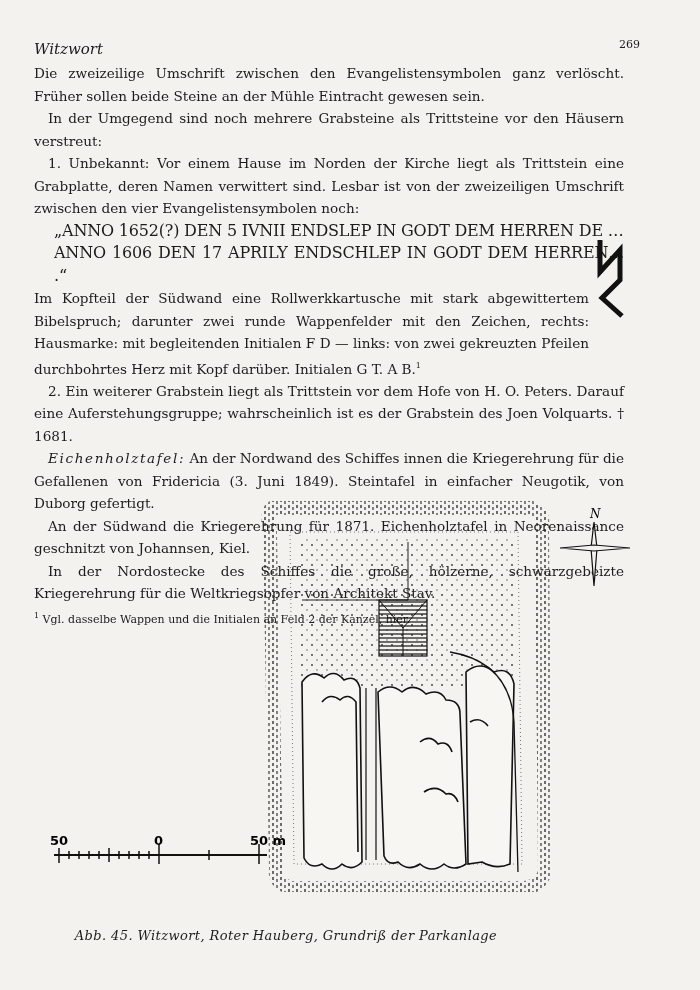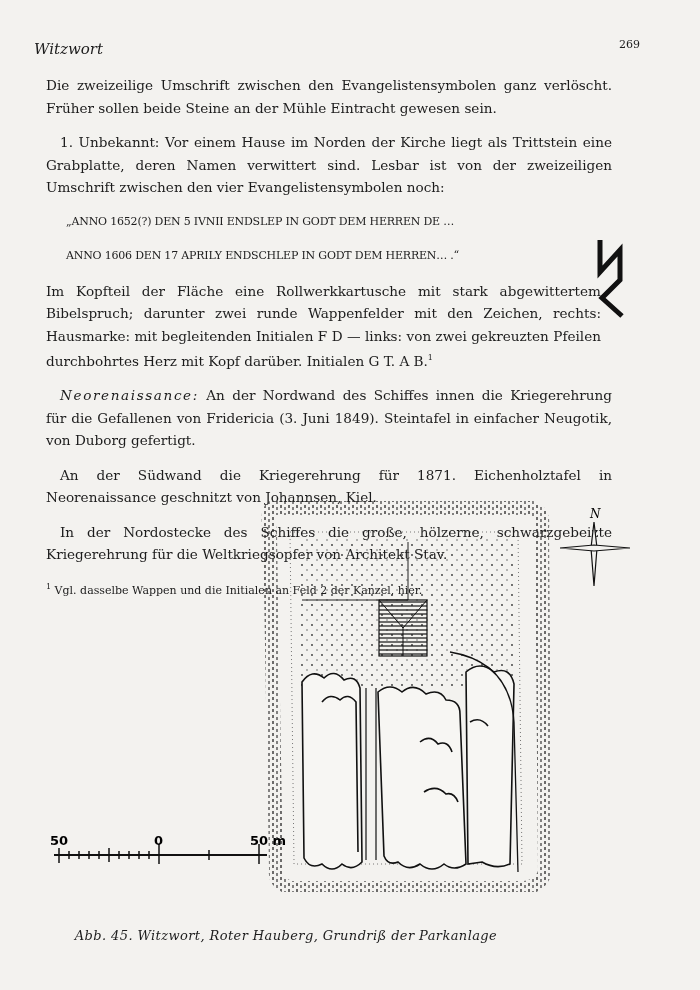--- a/index.html
+++ b/index.html
@@ -7,55 +7,57 @@
       width:700px; height:990px; overflow:hidden;
       background:#f3f2ef;
       font-family:"DejaVu Serif", serif;
       color:#1c1c1c;
       position:relative;
     }
     .page { position:absolute; left:0; top:0; width:700px; height:990px; }
     .running-head { position:absolute; left:34px; top:40px; font-style:italic; font-size:15px; }
     .page-number { position:absolute; right:60px; top:38px; font-size:11px; }
     .body-text { position:absolute; left:34px; top:62px; width:590px; font-size:13.6px; line-height:22.5px; }
-    .body-text p { margin:12px; text-align:justify; }
+    .body-text p { margin:0; text-align:justify; }
     .ind { text-indent:14px; }
-    .quote { padding-left:20px; font-size:11px; letter-spacing:-0.2px; }
+    .quote { padding-left:20px; font-size:16px; letter-spacing:-0.2px; }
     .narrow { width:555px; }
     .it { }
     .spaced { font-style:italic; letter-spacing:1.6px; }
     .footnote { font-size:11px; line-height:18px; margin-top:2px !important; }
     sup { font-size:8px; }
     .housemark { position:absolute; left:592px; top:238px; width:40px; height:80px; }
     .figure { position:absolute; left:40px; top:492px; width:620px; height:400px; }
     .caption { position:absolute; left:0; width:572px; top:928px; text-align:center; font-style:italic; font-size:13px; letter-spacing:0.4px; }
     .scale-label { font-family:"DejaVu Sans", sans-serif; font-size:13px; font-weight:bold; }
   </style>
 </head>
 <body>
 
 <div class="page">
 
   <div class="running-head">Witzwort</div>
   <div class="page-number">269</div>
 
   <div class="body-text">
     <p>Die zweizeilige Umschrift zwischen den Evangelistensymbolen ganz verlöscht. Früher sollen beide Steine an der Mühle Eintracht gewesen sein.</p>
+    <p class="ind">In der Umgegend sind noch mehrere Grabsteine als Trittsteine vor den Häusern verstreut:</p>
     <p class="ind">
       <span>1.</span>
       <span class="it">Unbekannt:</span>
       <span>Vor einem Hause im Norden der Kirche liegt als Trittstein eine Grabplatte, deren Namen verwittert sind. Lesbar ist von der zweizeiligen Umschrift zwischen den vier Evangelistensymbolen noch:</span>
     </p>
     <p class="quote">„ANNO 1652(?) DEN 5 IVNII ENDSLEP IN GODT DEM HERREN DE …</p>
     <p class="quote">ANNO 1606 DEN 17 APRILY ENDSCHLEP IN GODT DEM HERREN… .“</p>
     <p class="narrow">
-      <span>Im Kopfteil der Fläche eine Rollwerkkartusche mit stark abgewittertem Bibelspruch; darunter zwei runde Wappenfelder mit den Zeichen, rechts: Hausmarke: mit begleitenden Initialen F D — links: von zwei gekreuzten Pfeilen durchbohrtes Herz mit Kopf darüber. Initialen G T. A B.</span><sup>1</sup>
+      <span>Im Kopfteil der Südwand eine Rollwerkkartusche mit stark abgewittertem Bibelspruch; darunter zwei runde Wappenfelder mit den Zeichen, rechts: Hausmarke: mit begleitenden Initialen F D — links: von zwei gekreuzten Pfeilen durchbohrtes Herz mit Kopf darüber. Initialen G T. A B.</span><sup>1</sup>
     </p>
+    <p class="ind">2. Ein weiterer Grabstein liegt als Trittstein vor dem Hofe von H. O. Peters. Darauf eine Auferstehungsgruppe; wahrscheinlich ist es der Grabstein des Joen Volquarts. † 1681.</p>
     <p class="ind">
-      <span class="spaced">Neorenaissance:</span>
+      <span class="spaced">Eichenholztafel:</span>
       <span>An der Nordwand des Schiffes innen die Kriegerehrung für die Gefallenen von Fridericia (3. Juni 1849). Steintafel in einfacher Neugotik, von Duborg gefertigt.</span>
     </p>
     <p class="ind">An der Südwand die Kriegerehrung für 1871. Eichenholztafel in Neorenaissance geschnitzt von Johannsen, Kiel.</p>
     <p class="ind">In der Nordostecke des Schiffes die große, hölzerne, schwarzgebeizte Kriegerehrung für die Weltkriegsopfer von Architekt Stav.</p>
     <p class="footnote">
       <sup>1</sup>
       <span>Vgl. dasselbe Wappen und die Initialen an Feld 2 der Kanzel, hier.</span>
     </p>
   </div>
 

